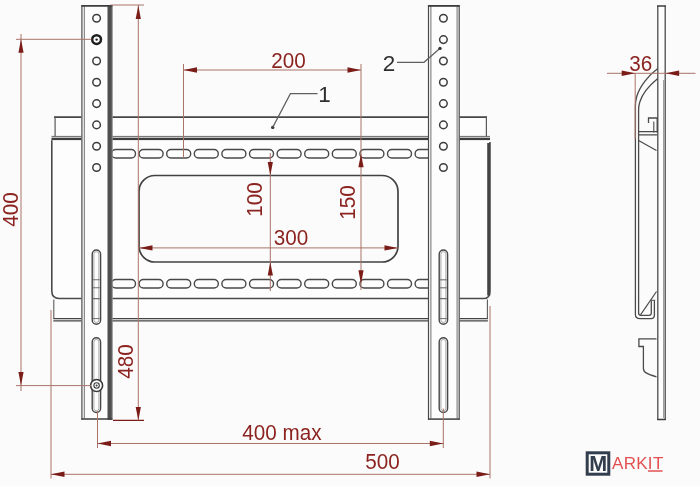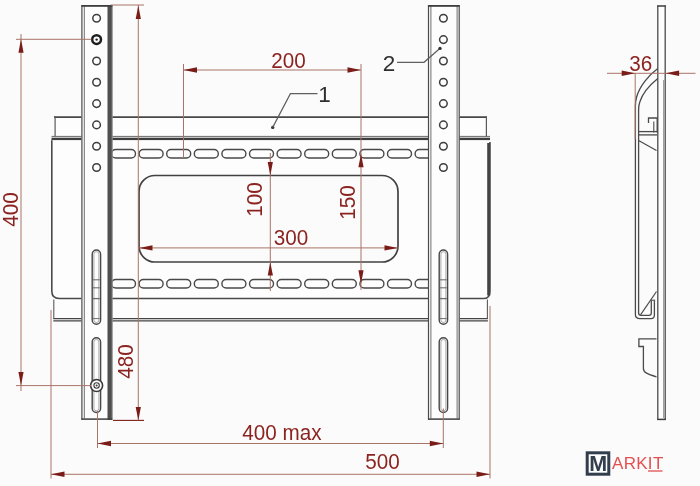--- a/index.html
+++ b/index.html
@@ -1,17 +1,17 @@
 <!DOCTYPE html>
 <html><head>
 <meta charset="utf-8">
 <style>
   html,body{margin:0;padding:0;background:#fcfbfb;}
   #stage{position:relative;width:700px;height:486px;background:#fcfbfb;overflow:hidden;
-         font-family:"Liberation Sans",sans-serif;}
+         font-family:"Liberation Sans",sans-serif;border-radius:30px;}
   svg text{font-family:"Liberation Sans",sans-serif;}
 </style>
 </head>
 <body>
 <div id="stage">
 <svg width="700" height="486" viewBox="0 0 700 486" xmlns="http://www.w3.org/2000/svg">
 
 <rect x="0" y="0" width="700" height="486" fill="#fcfbfb"></rect>
 
 <g>

